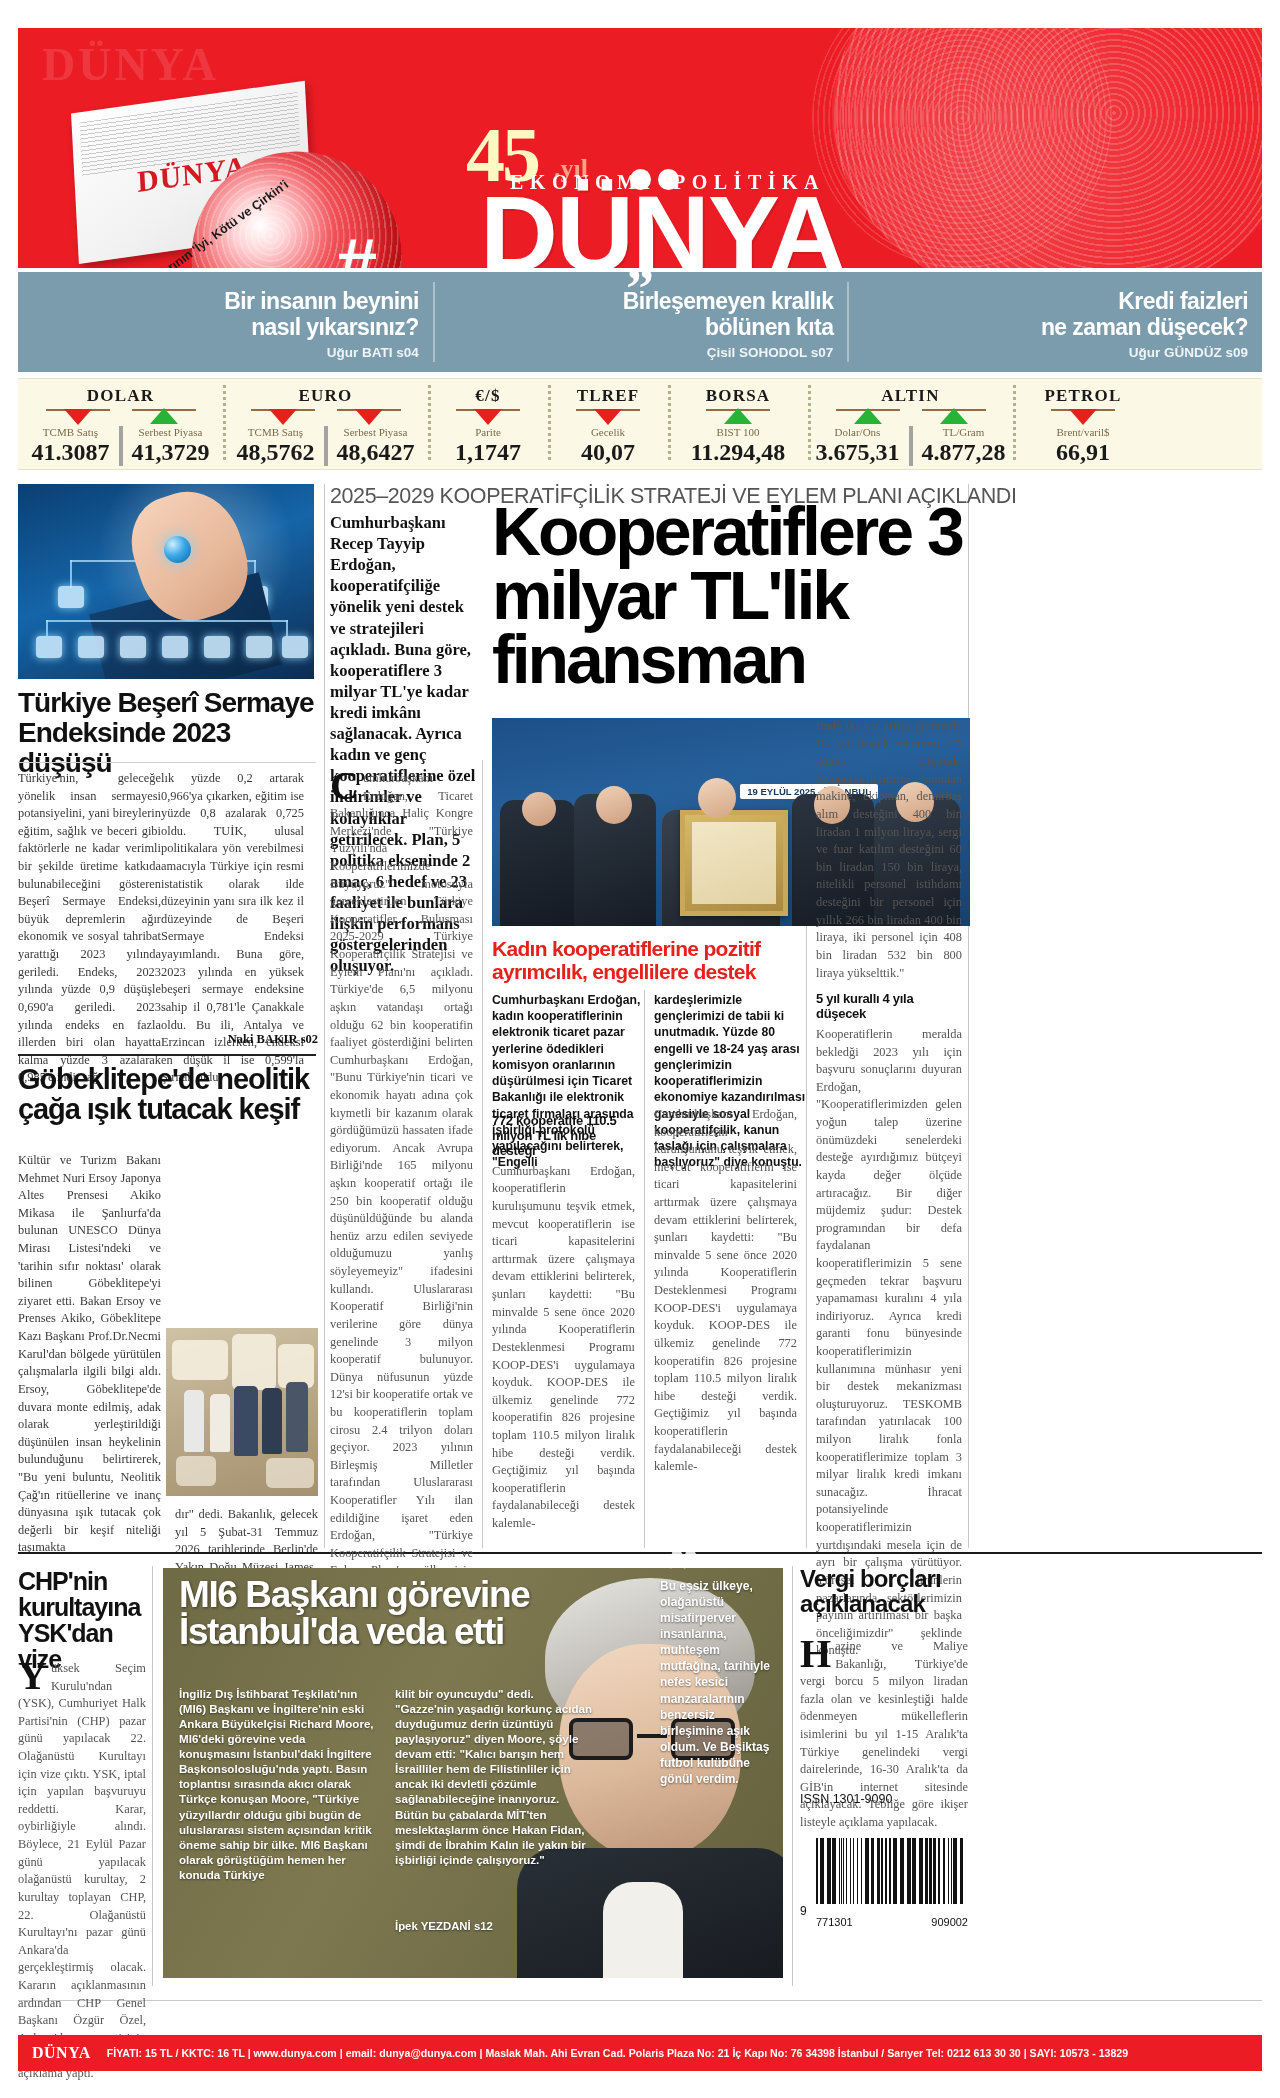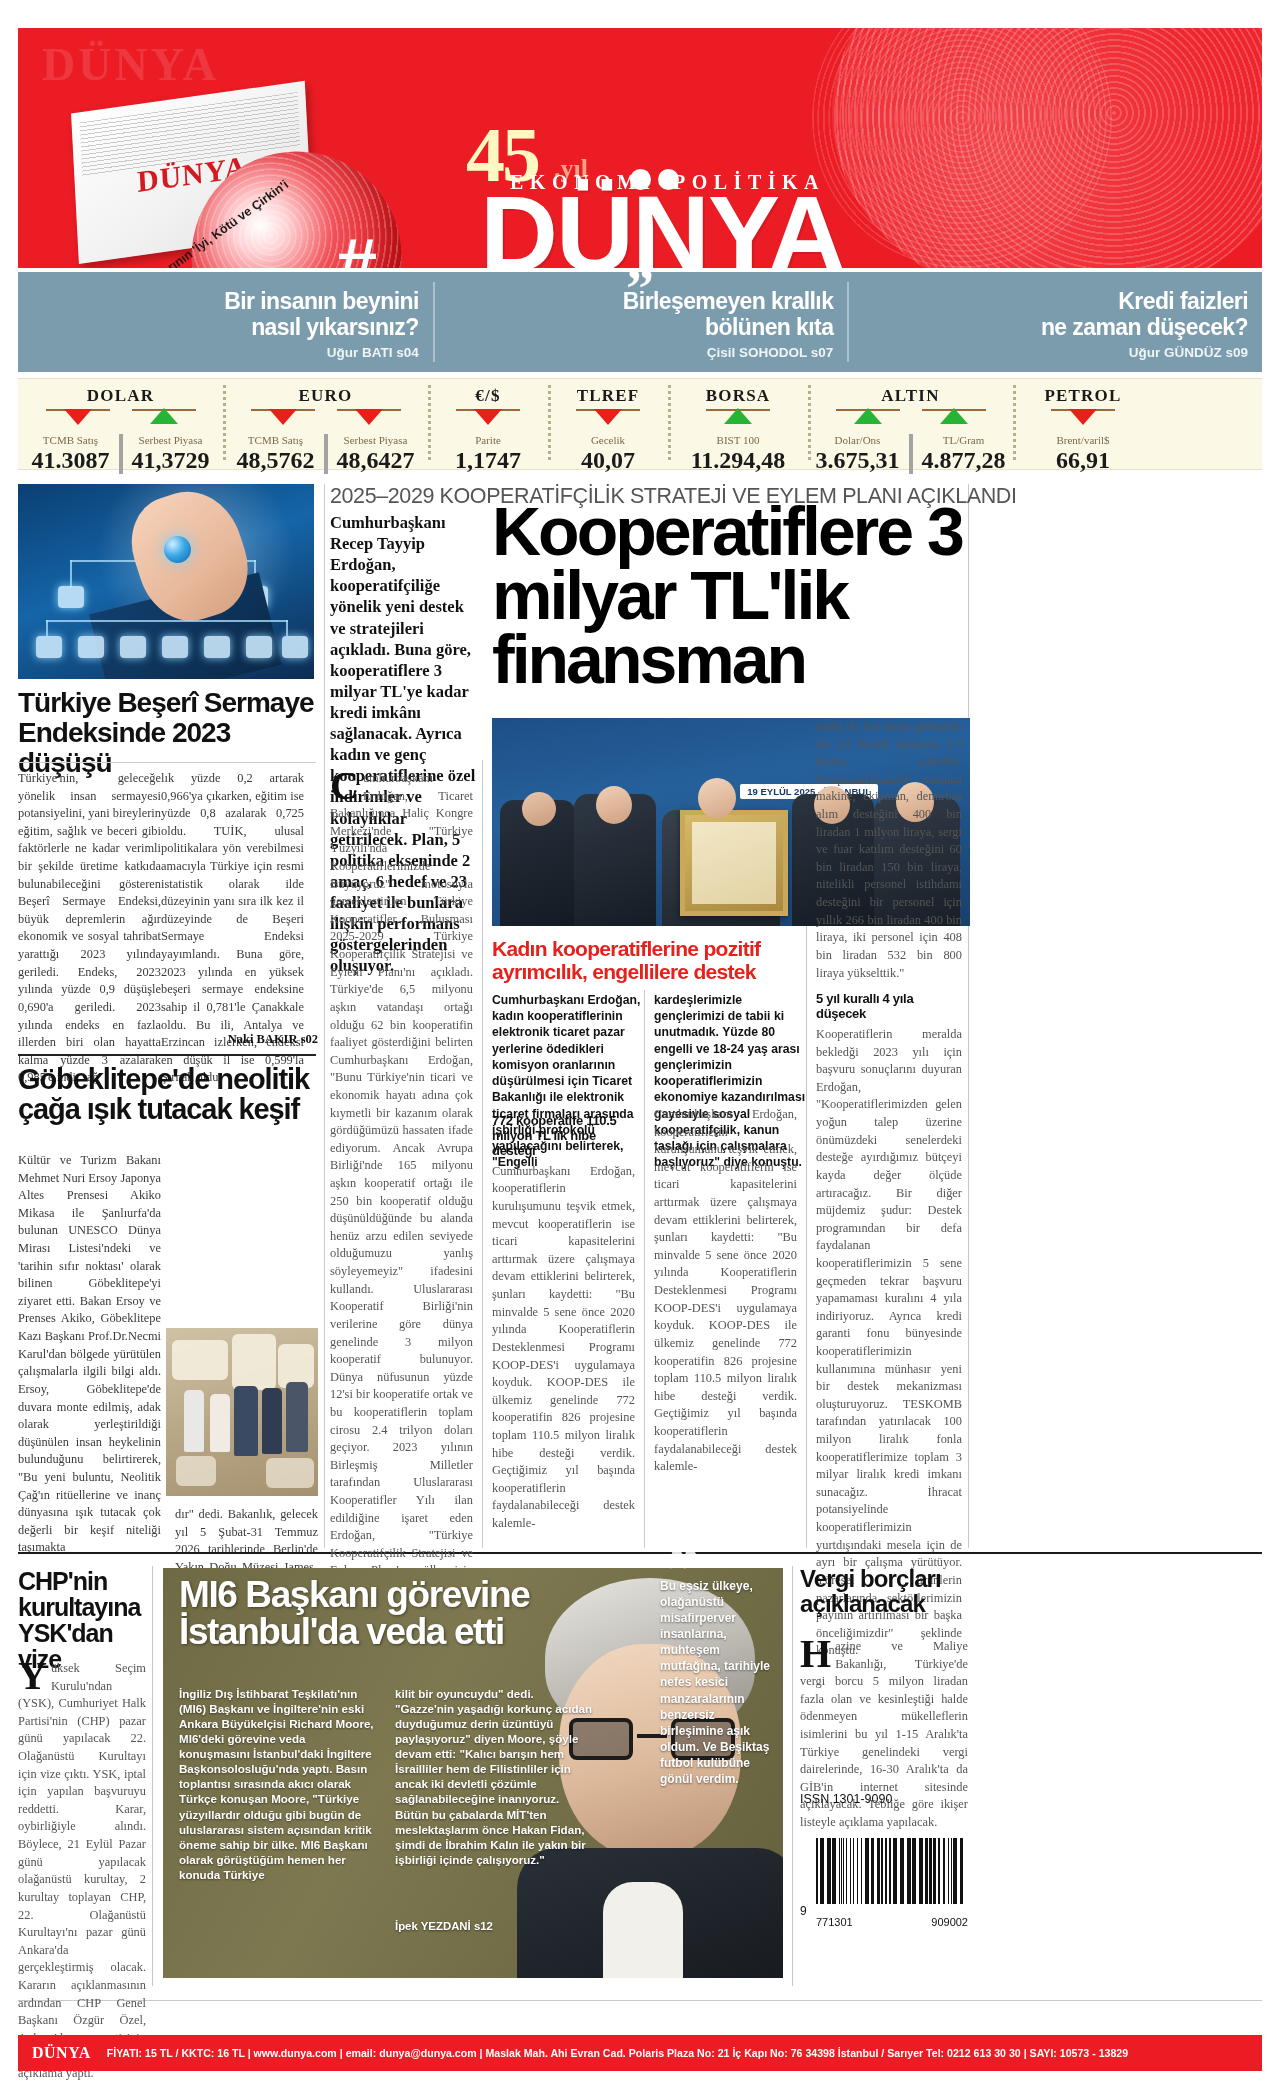--- a/index.html
+++ b/index.html
@@ -157,21 +157,21 @@
     color:#1a1a1a; letter-spacing:1.2px;
   }
   .mk-arrow { margin-top:2px; position:relative; width:64px; height:18px; }
   .mk-arrow .rule { position:absolute; left:0; right:0; top:1px; height:2px; background:#9b6a3c; }
   .mk-arrow .tri {
     position:absolute; left:50%; transform:translateX(-50%); top:1px;
     width:0;height:0;border-left:14px solid transparent;border-right:14px solid transparent;
   }
   .mk-arrow.down .tri { border-top:16px solid #e8201c; }
   .mk-arrow.up .tri { border-bottom:16px solid #27b336; top:0px; }
-  .mk-vals { display:flex; align-items:flex-end; margin-top:8px; }
+  .mk-vals { display:flex; align-items:flex-end; margin-top:0; }
   .mk-v { display:flex; flex-direction:column; align-items:center; padding:0 9px; }
   .mk-v + .mk-v { border-left:4px solid #a3a3a3; }
   .mk-lab { font-family:"Liberation Serif", serif; font-size:11px; color:#7a6a4a; white-space:nowrap; }
   .mk-num { font-family:"Liberation Serif", serif; font-weight:700; font-size:24px; color:#1a1a1a; margin-top:1px; }
   .body-col { font-family:"Liberation Serif", serif; font-size:12.4px; line-height:1.42; color:#3a3a3a; text-align:justify; }
   .body-col.gray { color:#555; }
   .dropcap:first-letter {
     float:left; font-family:"Liberation Serif", serif; font-weight:700;
     font-size:40px; line-height:32px; padding-right:4px; color:#111;
   }

